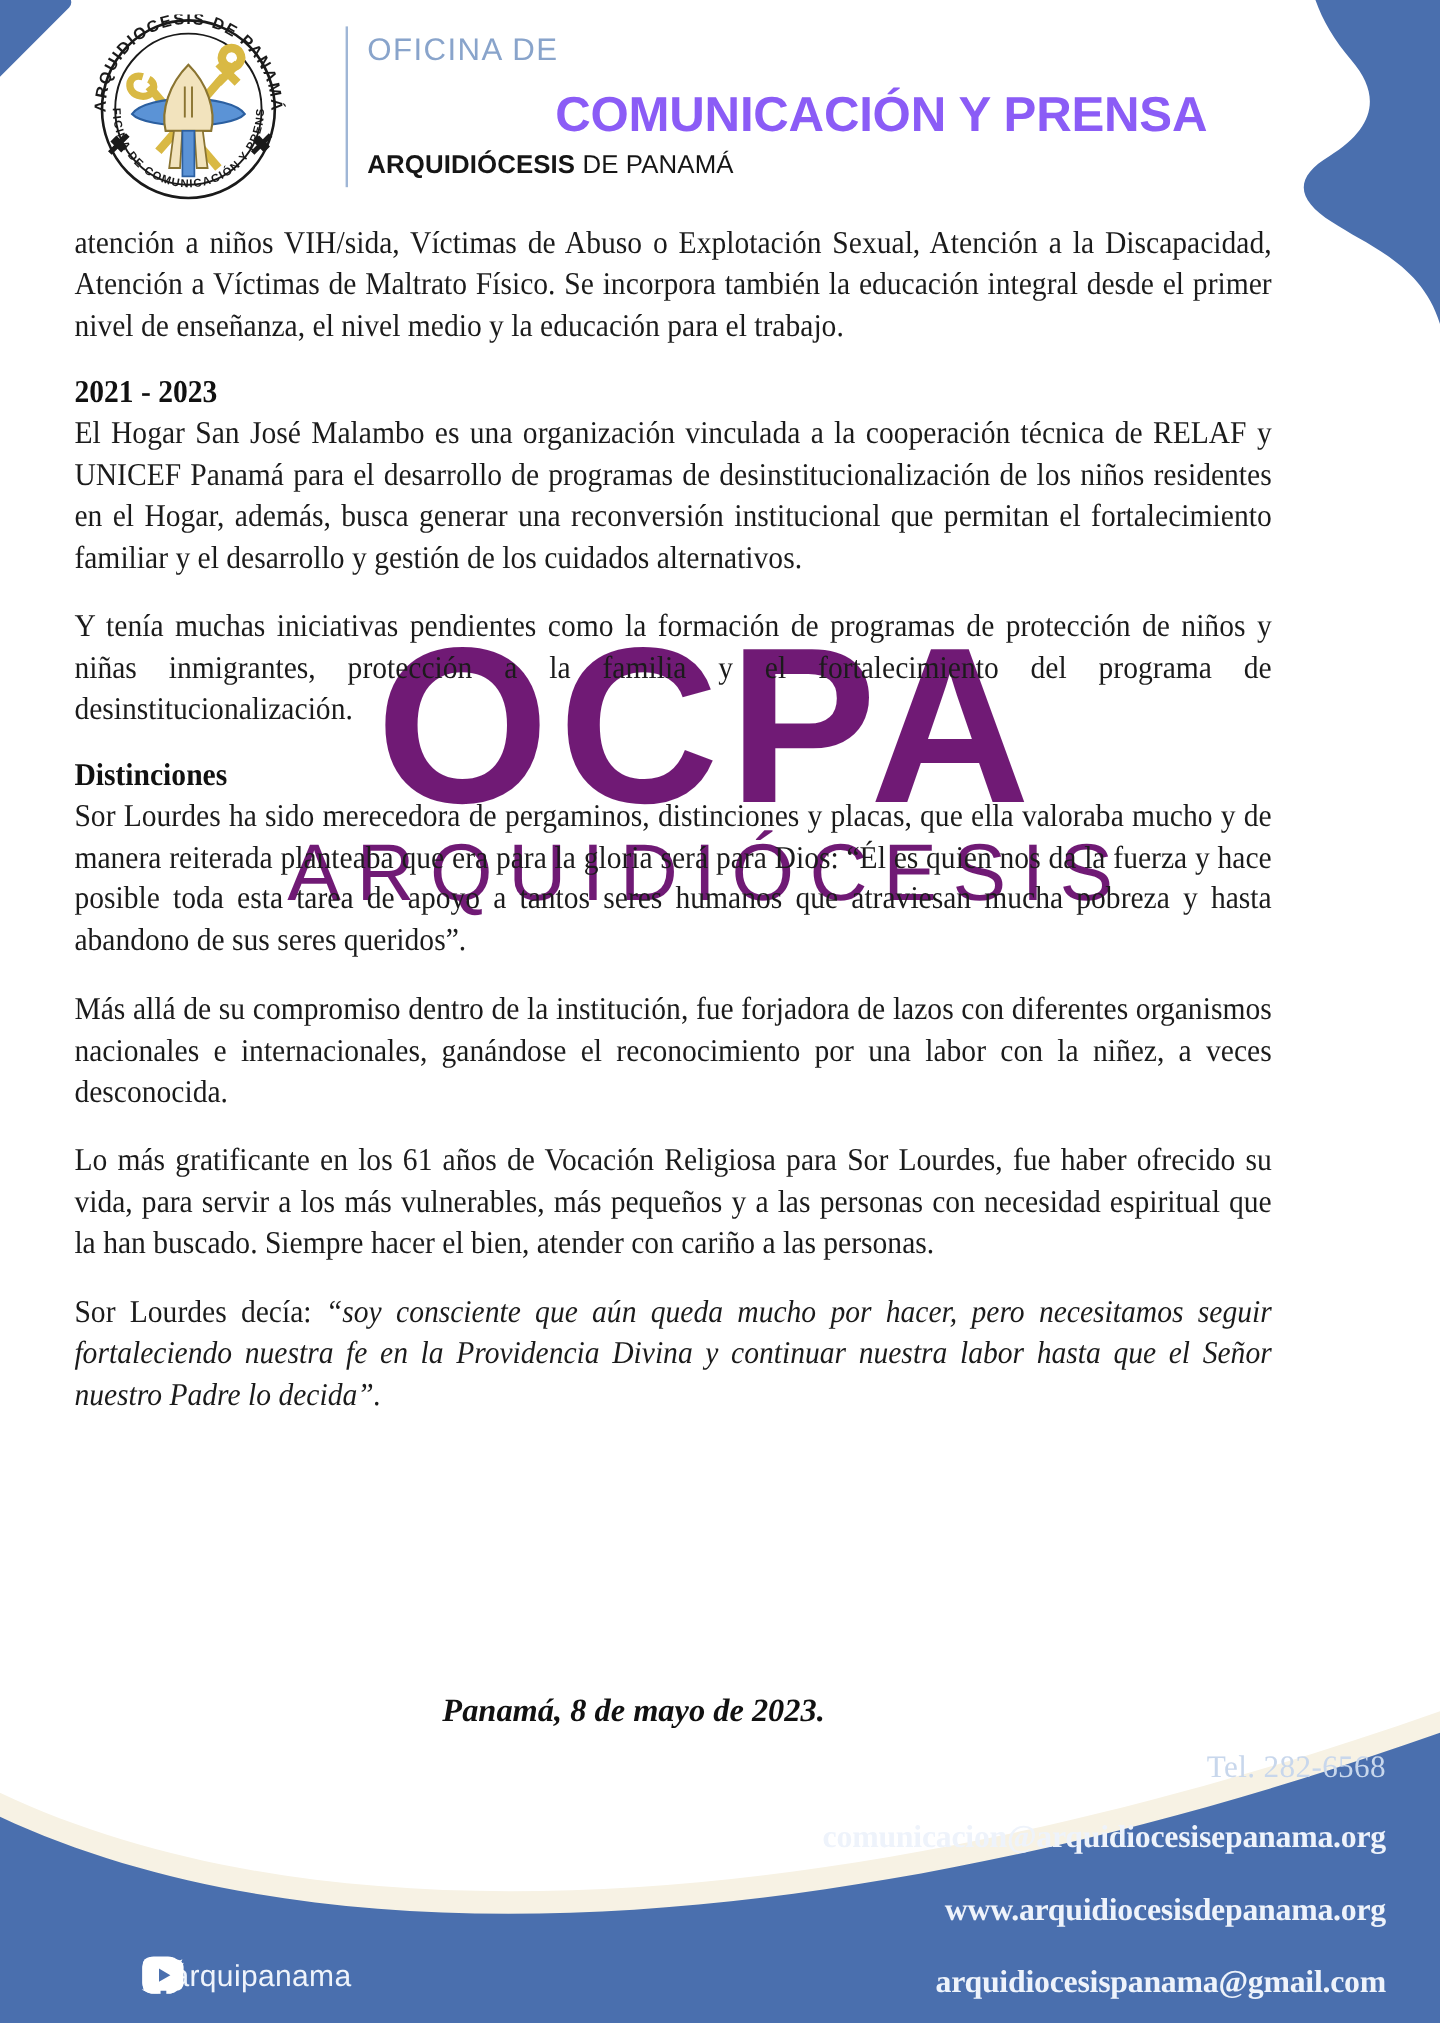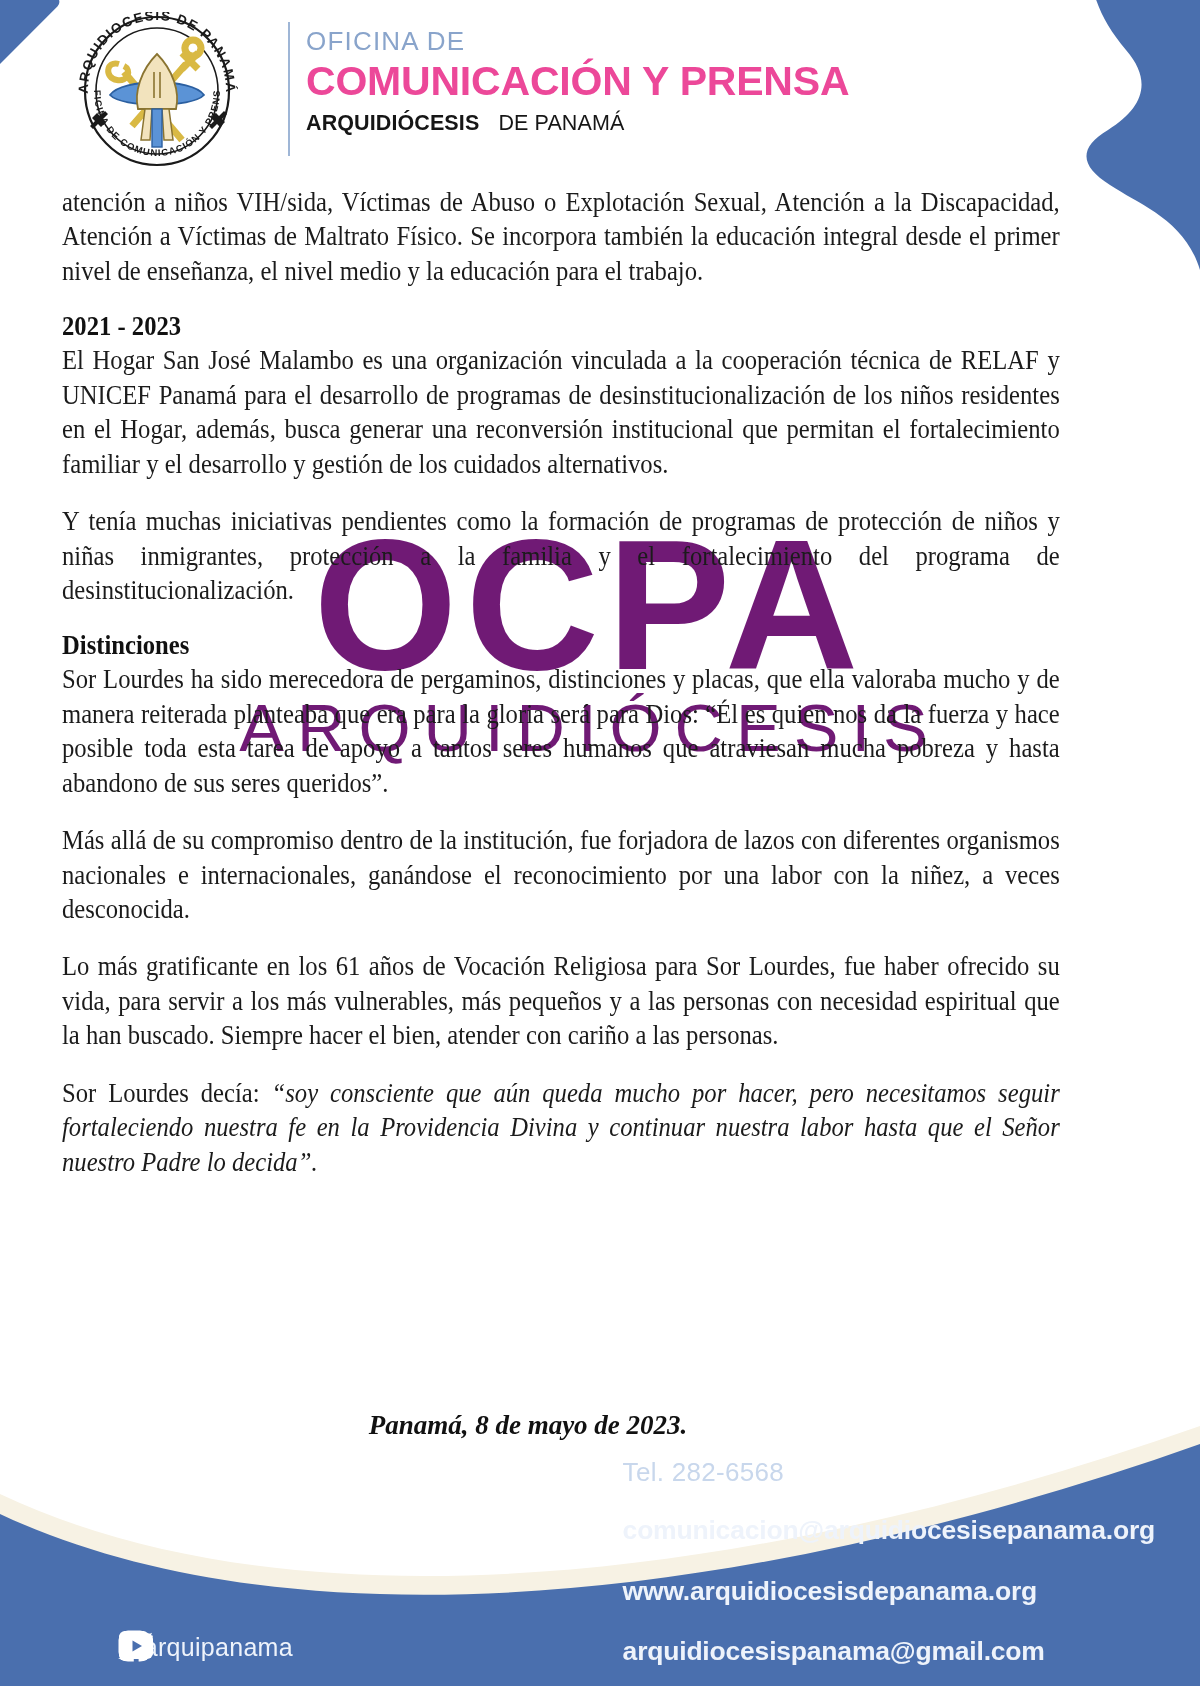--- a/index.html
+++ b/index.html
@@ -74,34 +74,35 @@
     letter-spacing: 1.2px;
     color: #89a4cb;
     line-height: 1.05;
     font-weight: 400;
   }
   .brand-line2 {
     font-family: "Liberation Sans", sans-serif;
     font-size: 41px;
     font-weight: 700;
     letter-spacing: -0.2px;
-    color: #ec4899;
+    color: #8b5cf6;
     line-height: 1.12;
-    margin-top: 4px;
+    margin-top: 18px;
+    text-align: right;
   }
   .brand-line3 {
     font-family: "Liberation Sans", sans-serif;
     font-size: 21.5px;
     color: #161616;
     letter-spacing: 0.1px;
     line-height: 1.2;
     margin-top: 6px;
   }
   .brand-line3 .b { font-weight: 700; }
-  .brand-line3 .r { font-weight: 400; margin-left: 13px; }
+  .brand-line3 .r { font-weight: 400; }
 
   
   .watermark {
     position: absolute;
     left: 0;
     top: 520px;
     width: 1180px;
     text-align: center;
     z-index: 1;
     pointer-events: none;
@@ -217,22 +218,22 @@
     font-family: "Liberation Sans", sans-serif;
     font-size: 25px;
     color: #eef3fb;
     letter-spacing: 0.3px;
     margin-top: 4px;
   }
   .contact {
     position: absolute;
     right: 45px;
     bottom: 16px;
-    text-align: left;
-    font-family: Liberation Sans, sans-serif;
+    text-align: right;
+    font-family: Liberation Serif, serif;
     color: #eef3fb;
   }
   .contact .tel {
     font-size: 26px;
     color: #c8d7ec;
     margin-bottom: 12px;
     letter-spacing: 0.3px;
   }
   .contact .line {
     font-size: 26.5px;

